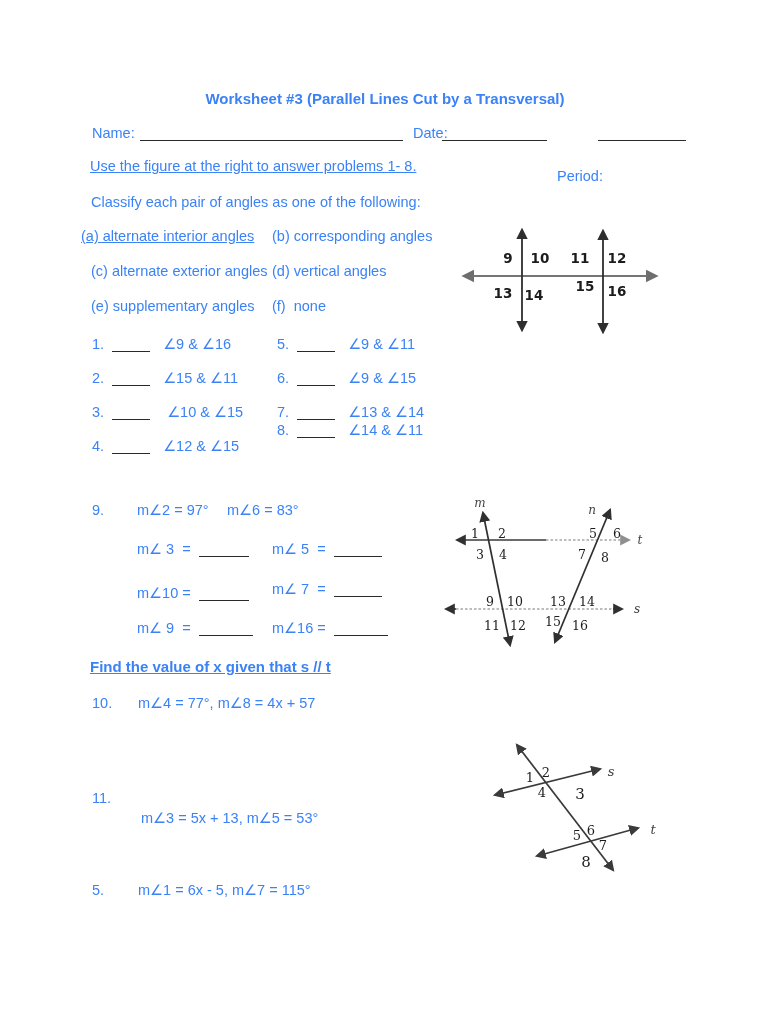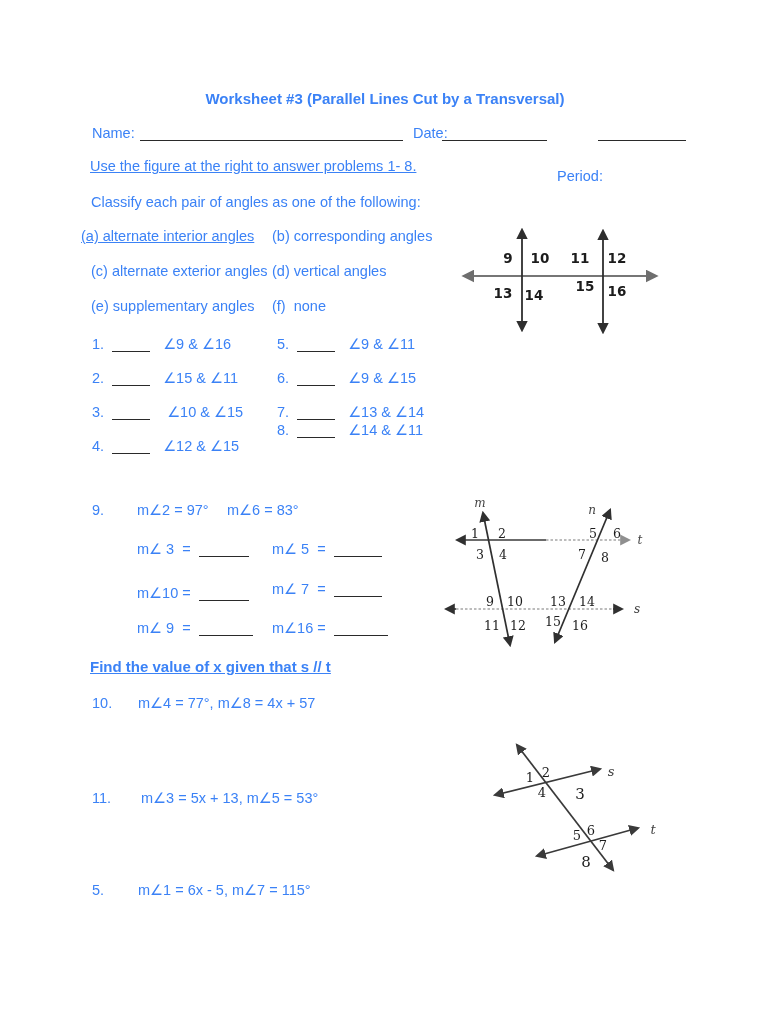--- a/index.html
+++ b/index.html
@@ -121,21 +121,21 @@
     <text class="f2t" x="144" y="111">14</text>
     <text class="f2t" x="110" y="131">15</text>
     <text class="f2t" x="137" y="135">16</text>
   </svg>
 
   <div class="t bold u" style="top:658px;left:90px;font-size:15px;">Find the value of x given that s // t</div>
 
   <span class="t" style="top:695px;left:92px;">10.</span>
   <span class="t" style="top:695px;left:138px;">m∠4 = 77°, m∠8 = 4x + 57</span>
   <span class="t" style="top:790px;left:92px;">11.</span>
-  <span class="t" style="top:790px;left:141px;text-align:center;">m∠3 = 5x + 13, m∠5 = 53°</span>
+  <span class="t" style="top:810px;left:141px;text-align:center;">m∠3 = 5x + 13, m∠5 = 53°</span>
   <span class="t" style="top:882px;left:92px;">5.</span>
   <span class="t" style="top:882px;left:138px;">m∠1 = 6x - 5, m∠7 = 115°</span>
 
   <svg class="fig" style="left:478px;top:733px;" width="205" height="152" viewBox="0 0 205 152">
     <defs>
       <marker id="m3d" viewBox="0 0 10 10" refX="8" refY="5" markerWidth="6.5" markerHeight="6.5" orient="auto-start-reverse">
           <path d="M0,0 L10,5 L0,10 z" fill="#3a3a3a"></path>
         </marker>
     </defs>
     <line x1="39" y1="12" x2="135" y2="137" stroke="#3a3a3a" stroke-width="1.7" marker-start="url(#m3d)" marker-end="url(#m3d)"></line>

